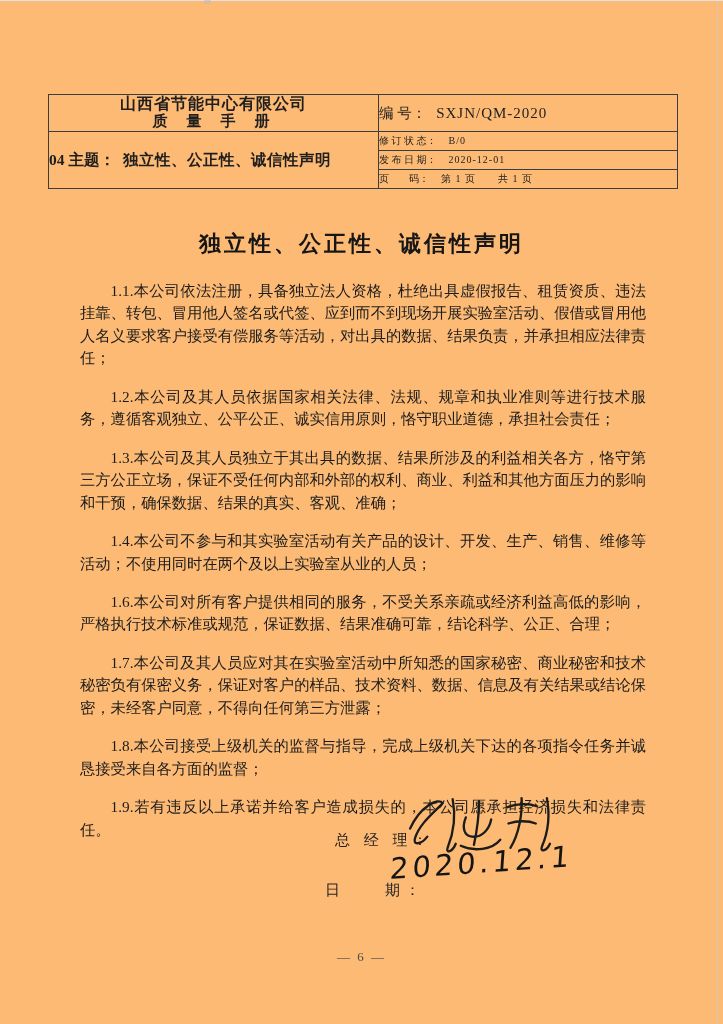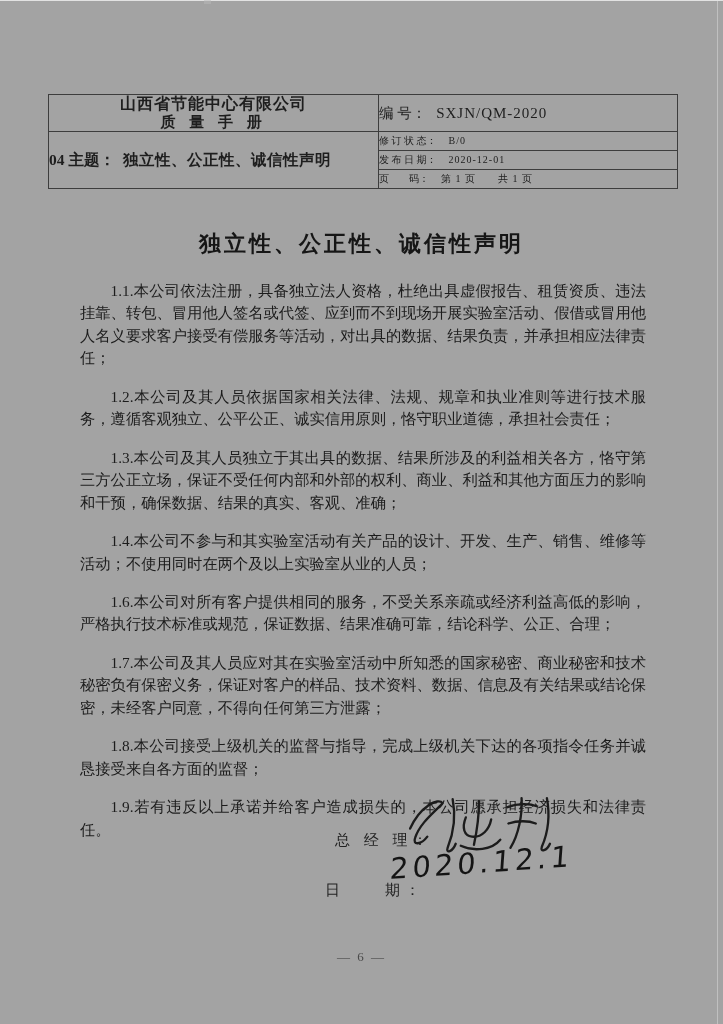--- a/index.html
+++ b/index.html
@@ -3,21 +3,21 @@
 <meta charset="utf-8">
 <style>
   * { box-sizing: border-box; }
   html, body { margin: 0; padding: 0; }
   body { background: #ffffff; }
 
   .sheet {
     position: relative;
     width: 723px;
     height: 1024px;
-    background: #a3a3a3;
+    background: #fdba74;
     font-family: "Liberation Serif", "DejaVu Serif", serif;
     color: #1e1e1e;
     overflow: hidden;
   }
 
   
   .scan-edge-right {
     position: absolute; top: 0; right: 5px;
     width: 1px; height: 100%;
     background: #c9c9c9; opacity: .75;
@@ -43,21 +43,21 @@
   .header-table td {
     border: 1px solid #3d3d3d;
     padding: 0;
     vertical-align: middle;
   }
   .col-left  { width: 330px; }
   .col-right { width: 299px; }
 
   .cell-company { height: 37px; text-align: center; }
   .company-name { font-weight: 700; font-size: 16px; letter-spacing: 1px; line-height: 1.15; }
-  .manual-title { font-weight: 700; font-size: 15px; letter-spacing: 5px; line-height: 1.15; }
+  .manual-title { font-weight: 700; font-size: 15px; letter-spacing: 5px; line-height: 1.15; font-family: Liberation Mono, monospace; }
 
   .cell-subject { padding-left: 10px; }
   .subject-label { font-weight: 700; font-size: 15.5px; text-align: right; }
   .subject-title { font-weight: 700; font-size: 15.5px; margin-left: 8px; letter-spacing: .5px; }
 
   .cell-docno { height: 37px; padding-left: 18px; font-size: 14.5px; }
   .docno-value { font-size: 15px; letter-spacing: 1px; margin-left: 10px; }
 
   .cell-meta { height: 19px; padding-left: 7px; font-size: 10px; }
   .meta-value { margin-left: 12px; letter-spacing: 1px; }

